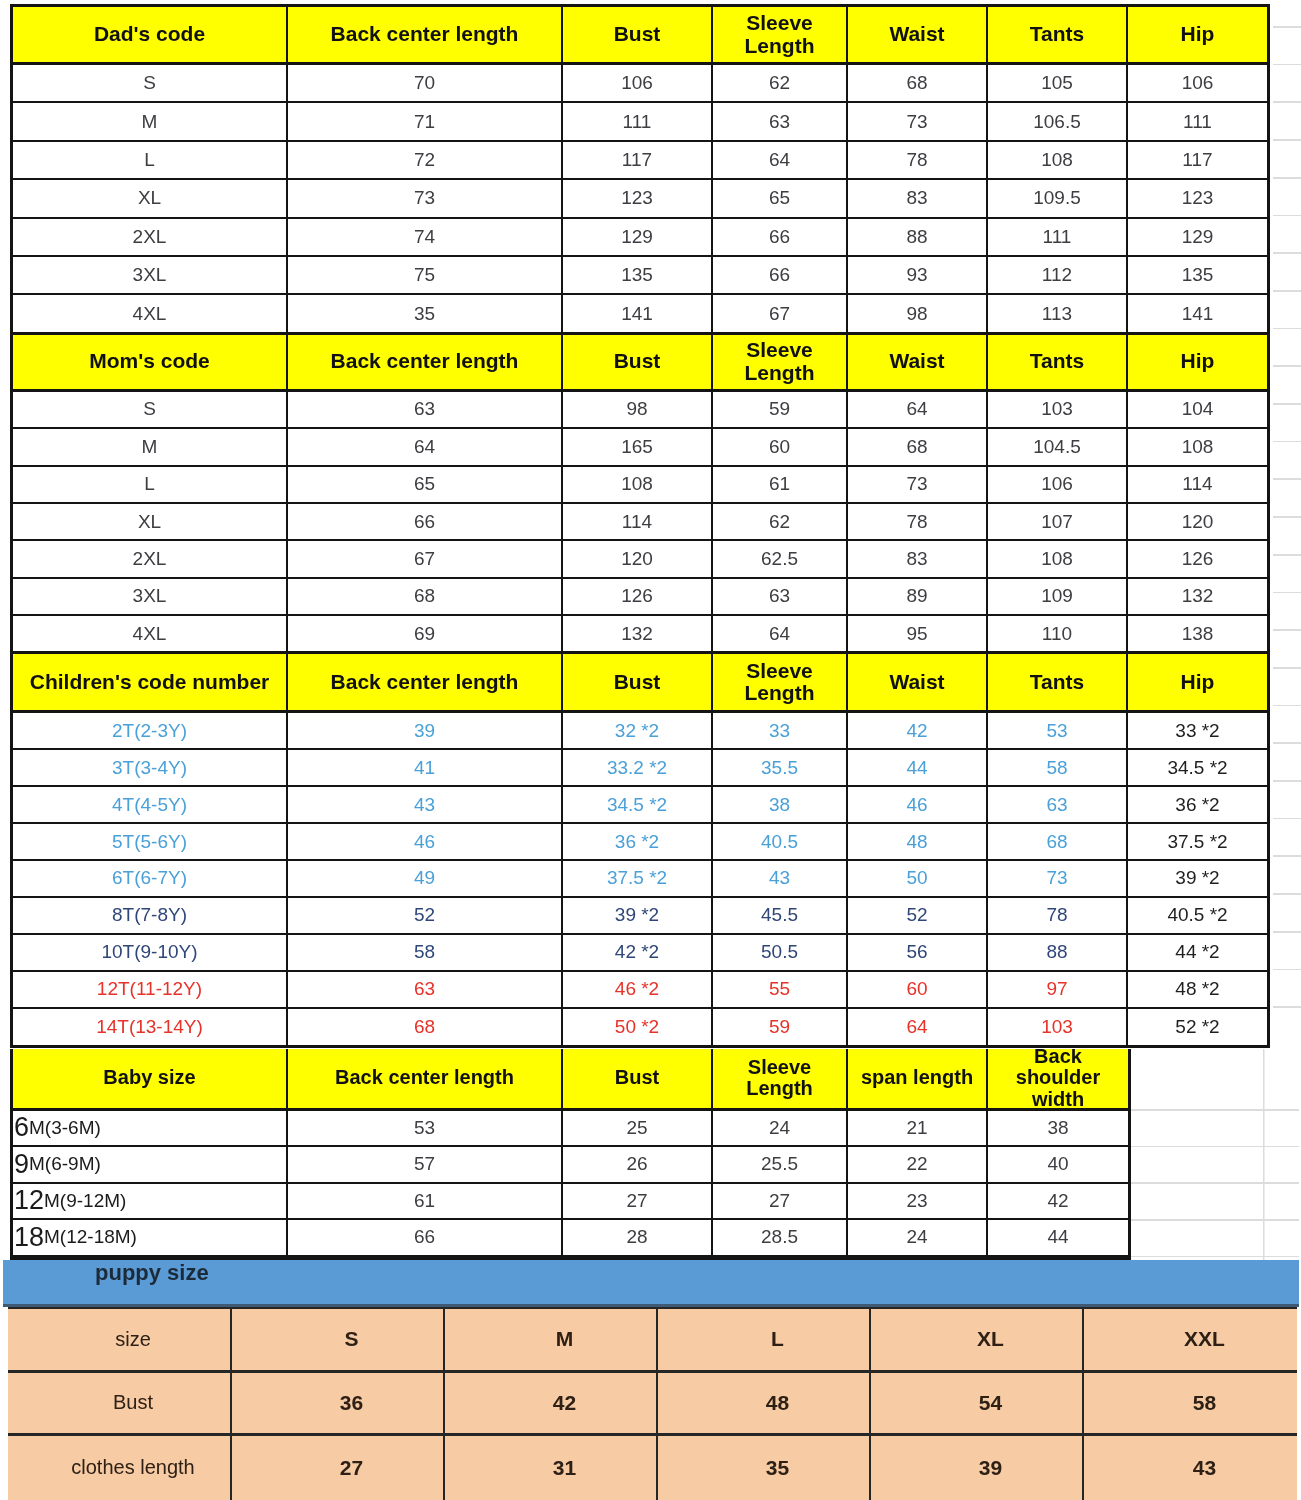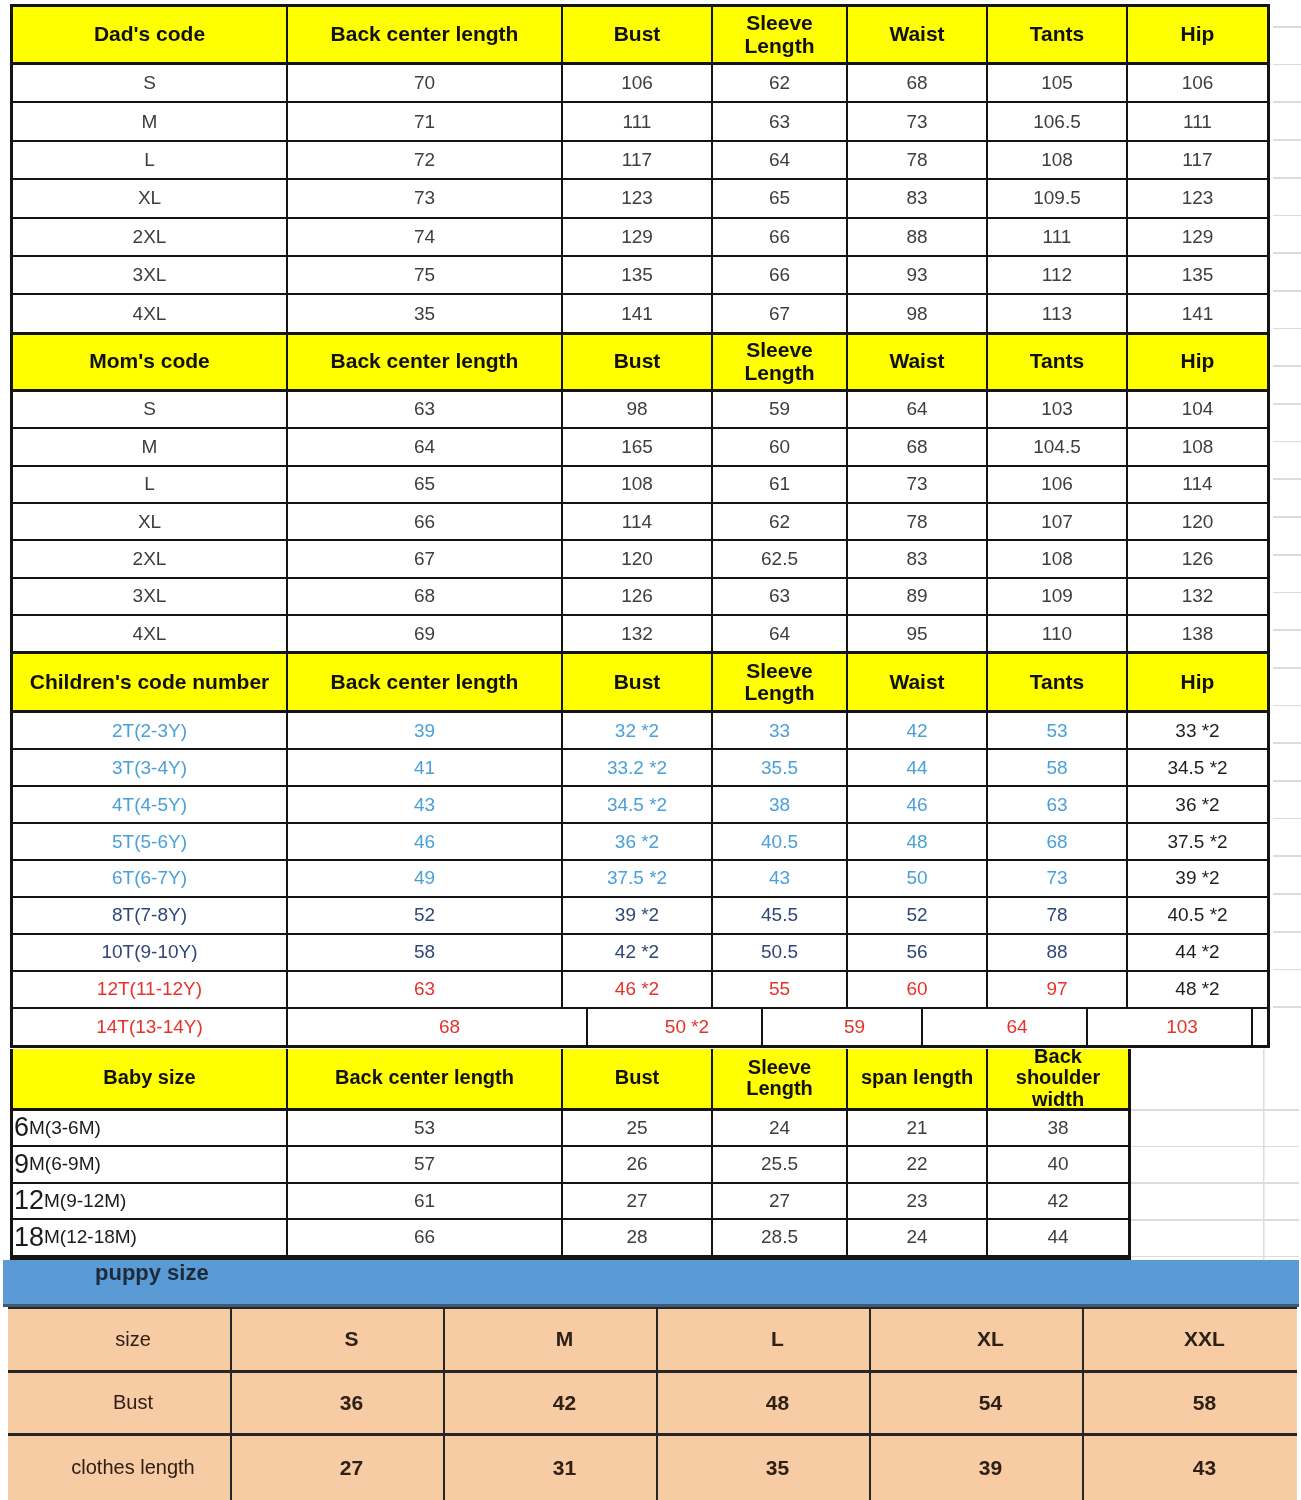--- a/index.html
+++ b/index.html
@@ -24,21 +24,21 @@
   
   #main-sections{
     position:absolute;left:10px;top:4px;width:1260px;box-sizing:border-box;
     border:3px solid var(--border);background:#fff;
   }
   .row{
     display:grid;
     grid-template-columns:275px 275px 150px 135px 140px 140px 139px;
     box-sizing:border-box;border-bottom:2px solid var(--border);
   }
-  .sec:last-child .row:last-child{border-bottom:none;gap:25px;}
+  .sec:last-child .row:last-child{border-bottom:none;}
   .row.hdr{border-bottom:3px solid var(--border);}
   .sec + .sec .row.hdr{border-top:1px solid var(--border);}
   .cell{
     display:flex;align-items:center;justify-content:center;
     border-right:2px solid var(--border);box-sizing:border-box;overflow:hidden;
   }
   .cell:last-child{border-right:none;}
   .hdr{height:58px;}
   .hdr .cell{
     background:var(--header-bg);font-weight:700;font-size:21px;color:#111;

